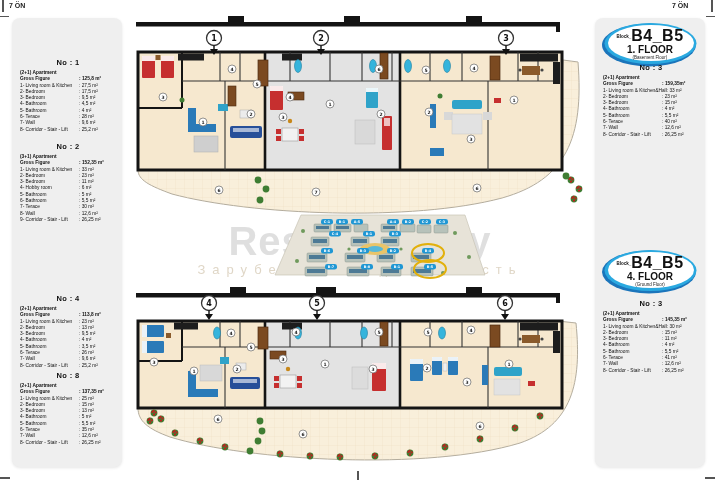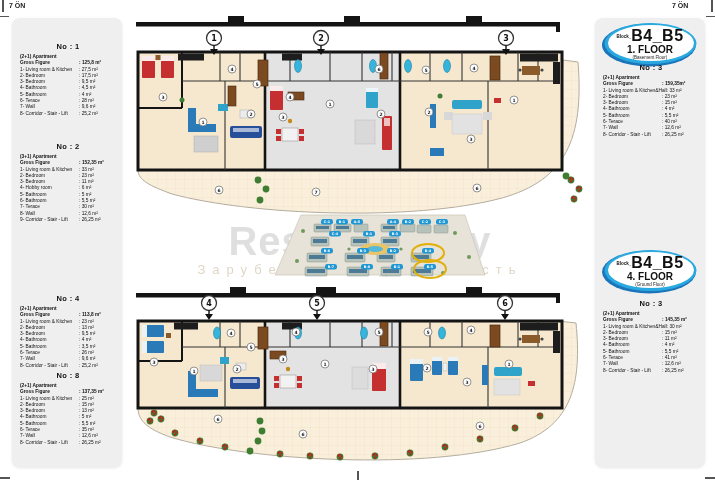--- a/index.html
+++ b/index.html
@@ -66,21 +66,21 @@
 <div class="mark" style="left:0;top:477px;width:10px;height:1.5px;"></div>
 <div class="mark" style="left:705px;top:477px;width:10px;height:1.5px;"></div>
 <div class="mark" style="left:357px;top:471px;width:1.5px;height:9px;"></div>
 
 <div class="watermark">
   <div class="wm-title">RestProperty</div>
   <div class="wm-sub">Зарубежная недвижимость</div>
 </div>
 
 <div class="panel left">
-  <div class="apt" style="top:24px;">
+  <div class="apt" style="top:40px;">
     <div class="apt-title">No : 1</div>
     <div class="apt-type">(2+1) Apartment</div>
     <div class="spec-row gross">
       <span class="lbl">Gross Figure</span>
       <span class="val">: 125,8 m²</span>
     </div>
     <div>
         <div class="spec-row">
           <span class="lbl">1- Living room &amp; Kitchen</span>
           <span class="val">: 27,5 m²</span>

